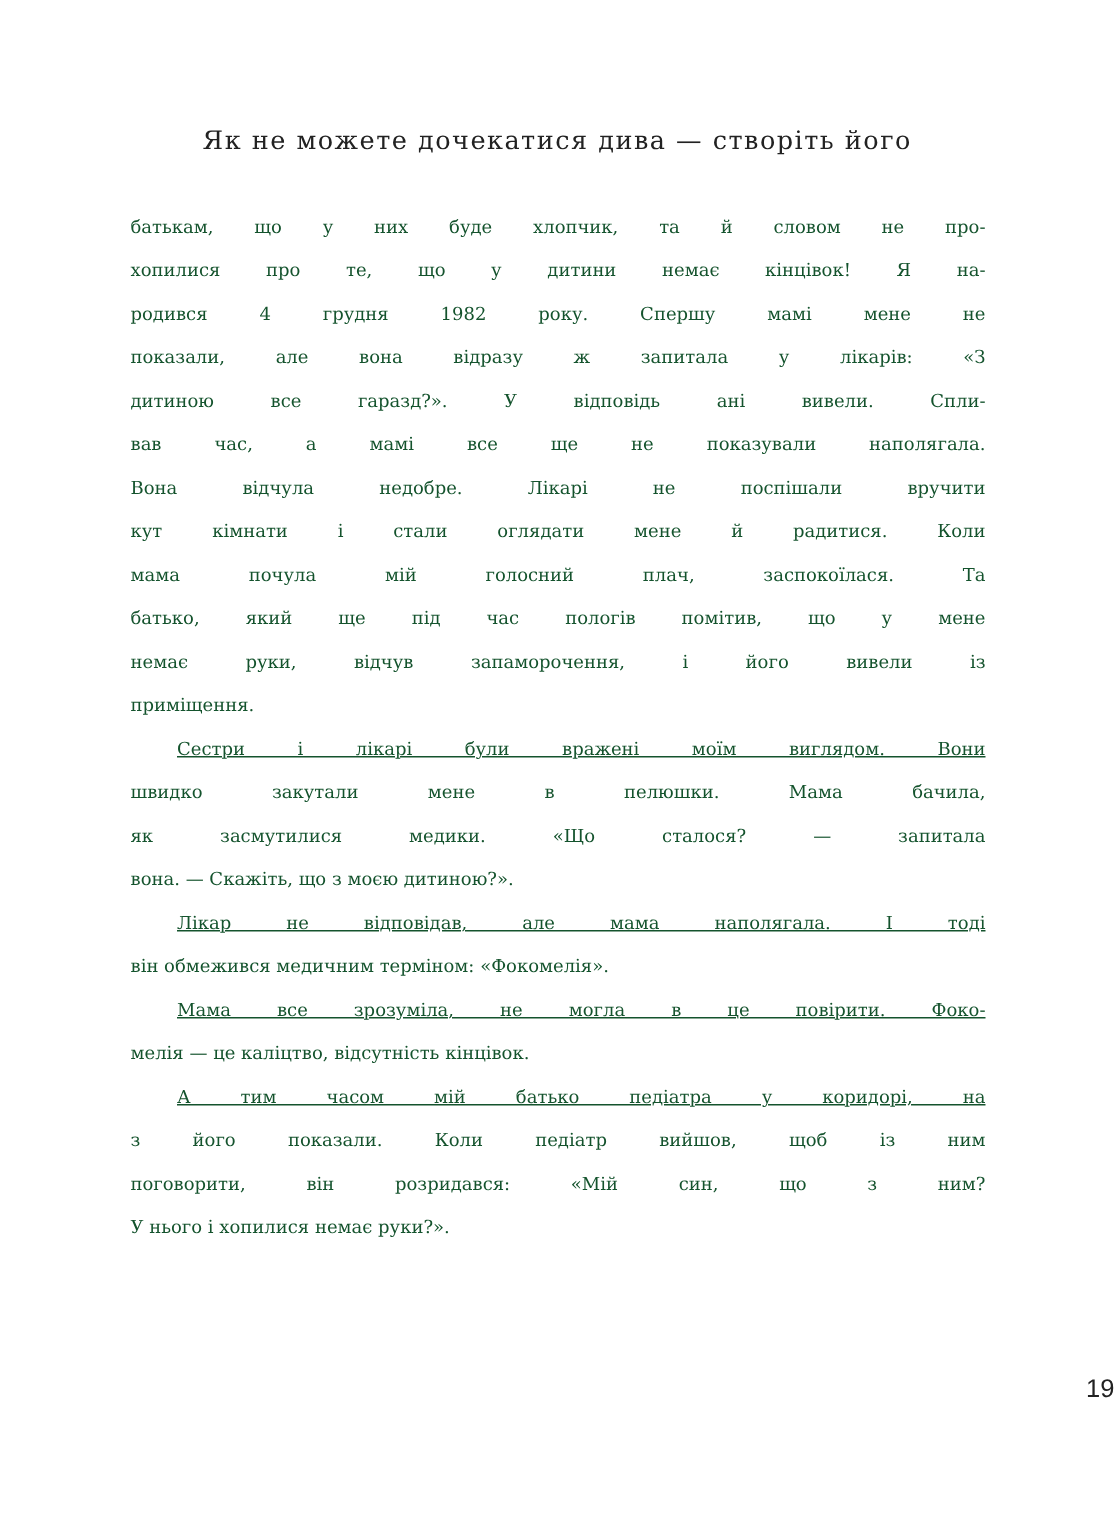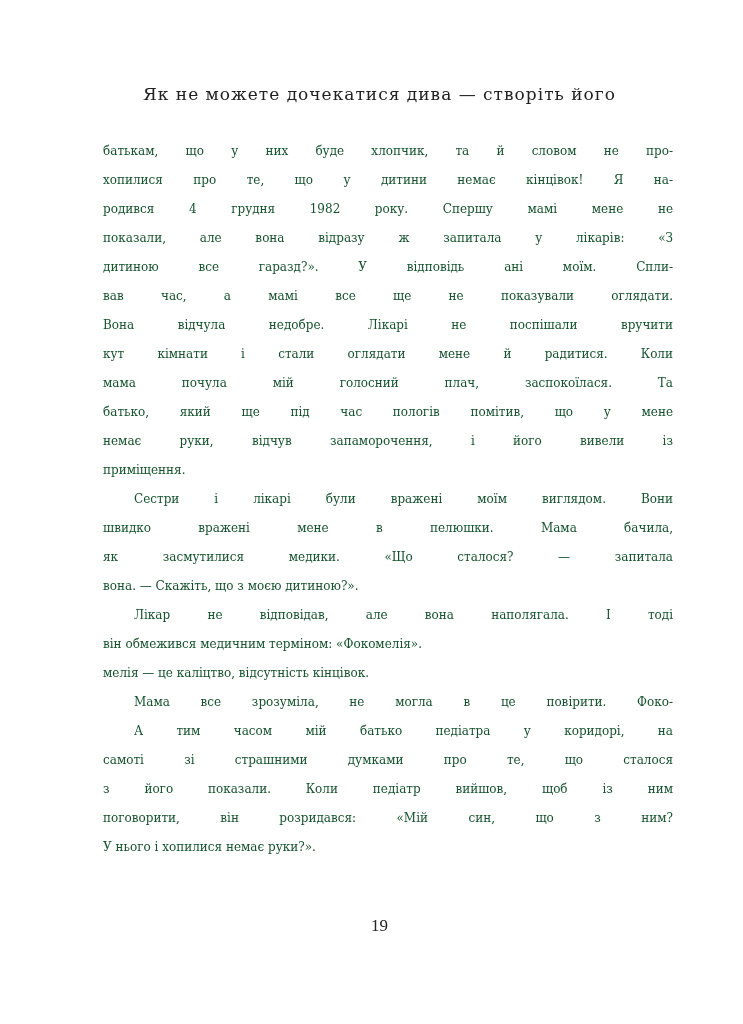--- a/index.html
+++ b/index.html
@@ -9,21 +9,20 @@
     background: #ffffff;
     position: relative;
     font-family: "DejaVu Serif", serif;
     color: #1b1b1b;
     overflow: hidden;
   }
   .page {
     position: absolute;
     inset: 0;
     background: #ffffff;
-    margin-left: 16px;
   }
   .running-header {
     position: absolute;
     top: 84px;
     left: 0;
     width: 100%;
     text-align: center;
     font-size: 17px;
     letter-spacing: 1px;
     color: #222222;
@@ -41,60 +40,60 @@
   .line {
     text-align: justify;
     text-align-last: justify;
     white-space: normal;
   }
   .line.last {
     text-align-last: left;
   }
   .line.indent {
     text-indent: 31px;
+    text-decoration: underline;
   }
   .page-number {
     position: absolute;
     top: 916px;
     left: 0;
     width: 100%;
-    text-align: center;
-    font-family: Liberation Serif, serif;
+    text-align: right;
+    font-family: Liberation Sans, sans-serif;
     font-size: 17px;
     color: #222222;
   }
 </style>
 </head>
 <body>
 
 <div class="page">
   <div class="running-header">Як не можете дочекатися дива — створіть його</div>
 
   <div class="body-text">
       <div class="line">батькам, що у них буде хлопчик, та й словом не про-</div>
       <div class="line">хопилися про те, що у дитини немає кінцівок! Я на-</div>
       <div class="line">родився 4 грудня 1982 року. Спершу мамі мене не</div>
       <div class="line">показали, але вона відразу ж запитала у лікарів: «З</div>
-      <div class="line">дитиною все гаразд?». У відповідь ані моїм. Спли-</div>
-      <div class="line">вав час, а мамі все ще не показували оглядати.</div>
+      <div class="line">дитиною все гаразд?». У відповідь ані вивели. Спли-</div>
+      <div class="line">вав час, а мамі все ще не показували наполягала.</div>
       <div class="line">Вона відчула недобре. Лікарі не поспішали вручити</div>
       <div class="line">кут кімнати і стали оглядати мене й радитися. Коли</div>
       <div class="line">мама почула мій голосний плач, заспокоїлася. Та</div>
       <div class="line">батько, який ще під час пологів помітив, що у мене</div>
       <div class="line">немає руки, відчув запаморочення, і його вивели із</div>
       <div class="line last">приміщення.</div>
       <div class="line indent">Сестри і лікарі були вражені моїм виглядом. Вони</div>
-      <div class="line">швидко вражені мене в пелюшки. Мама бачила,</div>
+      <div class="line">швидко закутали мене в пелюшки. Мама бачила,</div>
       <div class="line">як засмутилися медики. «Що сталося? — запитала</div>
       <div class="line last">вона. — Скажіть, що з моєю дитиною?».</div>
-      <div class="line indent">Лікар не відповідав, але вона наполягала. І тоді</div>
+      <div class="line indent">Лікар не відповідав, але мама наполягала. І тоді</div>
       <div class="line last">він обмежився медичним терміном: «Фокомелія».</div>
+      <div class="line indent">Мама все зрозуміла, не могла в це повірити. Фоко-</div>
       <div class="line last">мелія — це каліцтво, відсутність кінцівок.</div>
-      <div class="line indent">Мама все зрозуміла, не могла в це повірити. Фоко-</div>
       <div class="line indent">А тим часом мій батько педіатра у коридорі, на</div>
-      <div class="line">самоті зі страшними думками про те, що сталося</div>
       <div class="line">з його показали. Коли педіатр вийшов, щоб із ним</div>
       <div class="line">поговорити, він розридався: «Мій син, що з ним?</div>
       <div class="line last">У нього і хопилися немає руки?».</div>
     </div>
 
   <div class="page-number">19</div>
 </div>
 
 </body></html>

